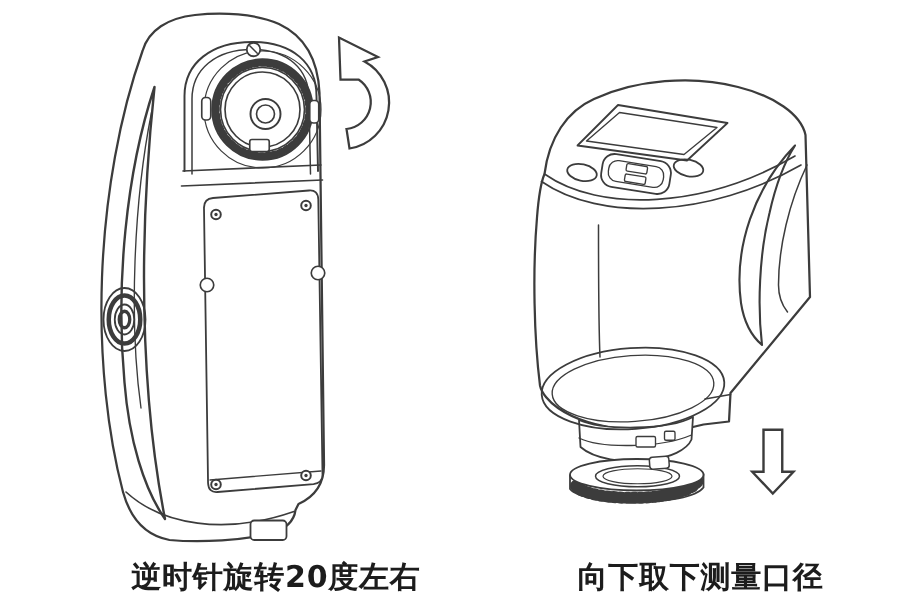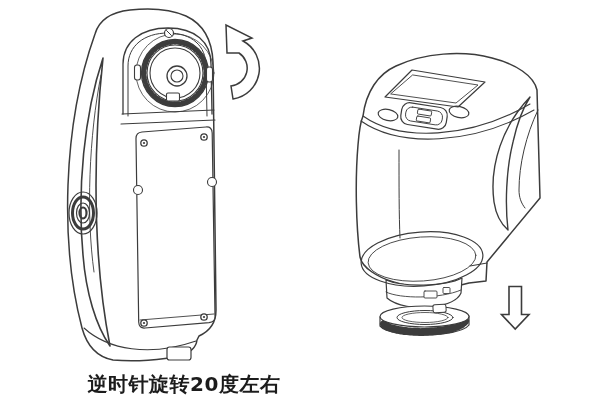--- a/index.html
+++ b/index.html
@@ -139,14 +139,15 @@
       <ellipse cx="425" cy="317.5" rx="28" ry="7" stroke-width="1"></ellipse>
       <ellipse cx="425" cy="317.5" rx="23" ry="5" stroke-width="0.8"></ellipse>
       <rect x="433" y="304.5" width="13" height="8" rx="2" transform="rotate(-4 439 308)" fill="#ffffff" stroke-width="1"></rect>
     </g>
 
     <path fill="#ffffff" stroke-width="1.6" stroke-linejoin="miter" d="M 509 286.5 L 521.5 286.5 L 521.5 314.5 L 529 314.5 L 515.2 329 L 501.5 314.5 L 509 314.5 Z"></path>
   </g>
 </svg>
 
 <div class="caption caption-left">逆时针旋转20度左右</div>
+<div class="caption caption-right">向下取下测量口径</div>
 
 </div>
 
 </body></html>

